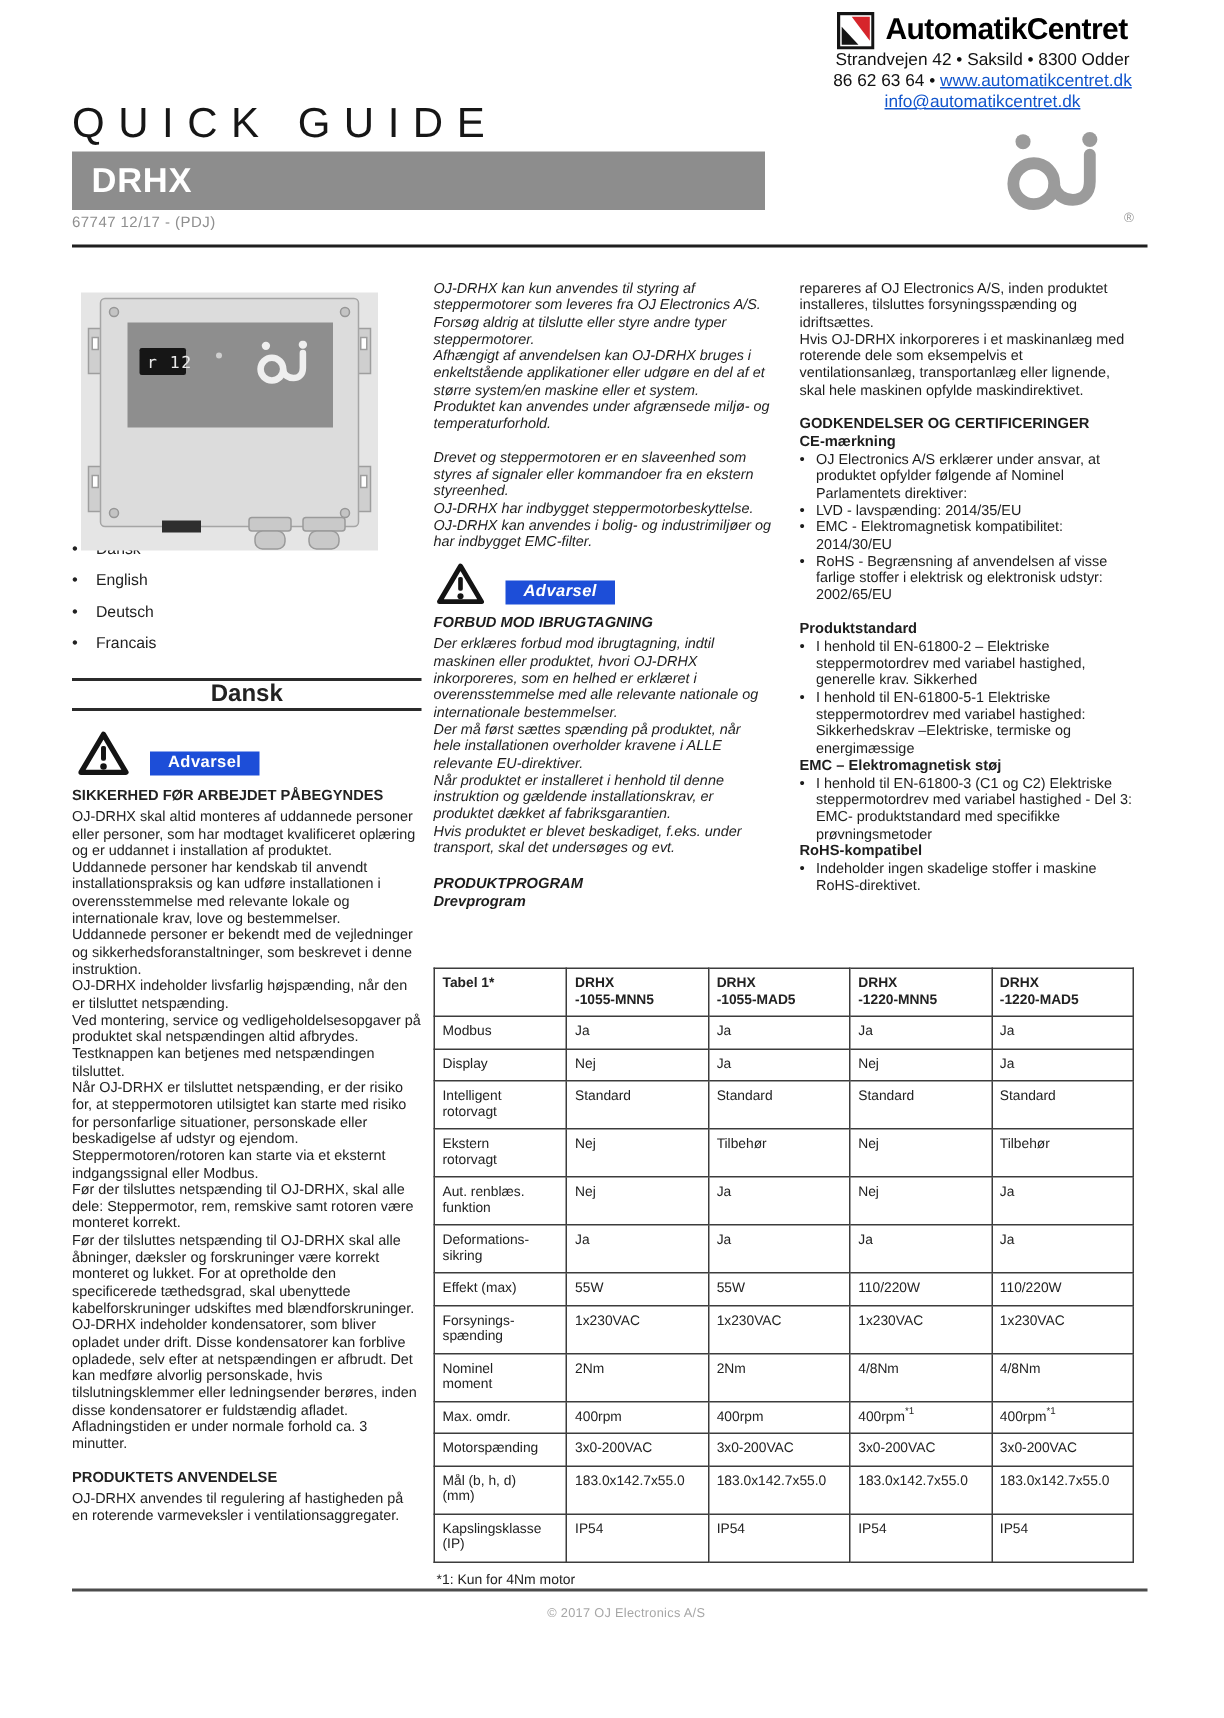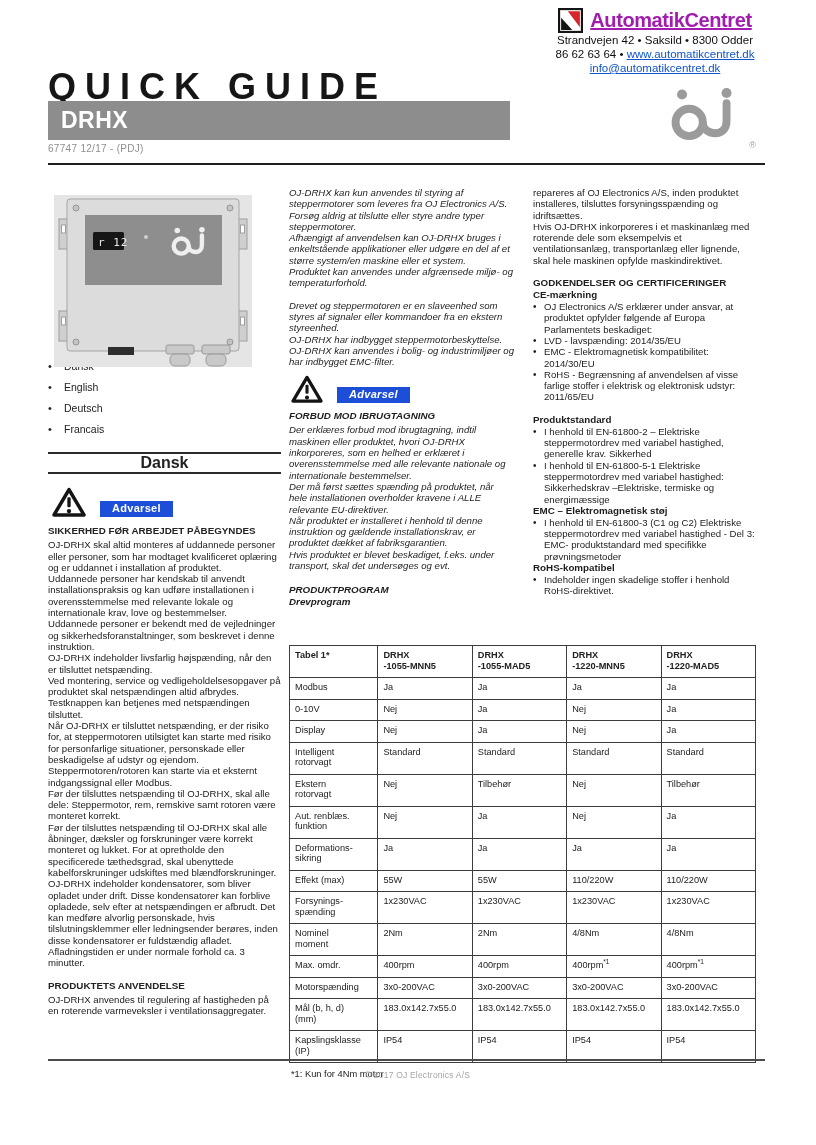--- a/index.html
+++ b/index.html
@@ -9,25 +9,25 @@
   *{margin:0;padding:0;box-sizing:border-box;}
   html,body{background:#fff;}
   .page{
     position:relative;width:816px;height:1145px;background:#fff;overflow:hidden;
     font-family:"Liberation Sans","DejaVu Sans",sans-serif;color:var(--ink);
   }
   
   .hdr{position:absolute;left:505px;top:8px;width:300px;text-align:center;}
   .brand{display:flex;align-items:center;justify-content:center;gap:7px;}
   .brand-logo{width:25px;height:25px;display:inline-block;}
-  .brand-name{font-size:20px;font-weight:bold;letter-spacing:-0.4px;color:#a21caf;text-decoration:underline;}
+  .brand-name{font-size:20px;font-weight:bold;letter-spacing:-0.4px;color:#000000;}
   .hdr-line{font-size:11.5px;line-height:14px;color:#111;}
   .hdr .link{color:var(--link_blue);text-decoration:underline;cursor:pointer;}
   
-  .quick-guide{position:absolute;left:48px;top:66px;font-size:36px;font-weight:bold;letter-spacing:9px;color:#161616;}
+  .quick-guide{position:absolute;left:48px;top:66px;font-size:28px;font-weight:normal;letter-spacing:9px;color:#161616;}
   .banner{position:absolute;left:48px;top:101px;width:462px;height:39px;background:var(--banner_gray);}
   .banner-text{color:#fff;font-size:23px;font-weight:bold;line-height:39px;padding-left:13px;letter-spacing:.5px;}
   .oj-logo{position:absolute;left:664px;top:88px;width:92px;height:62px;color:var(--oj_gray);}
   .oj-logo svg{width:82px;height:56px;display:block;}
   .oj-r{position:absolute;right:0;bottom:0;font-size:9px;color:var(--oj_gray);}
   .doc-number{position:absolute;left:48px;top:143px;font-size:10px;color:var(--text_gray);letter-spacing:.3px;}
   .rule-top{position:absolute;left:48px;top:163px;width:717px;height:2px;background:#1f1f1f;}
   
   .col{position:absolute;top:181px;padding-top:4px;font-size:9.6px;line-height:11.3px;color:#222;}
   .col-left{left:48px;width:233px;}
@@ -248,33 +248,33 @@
 
       <section class="col-rt">
         <p class="body">repareres af OJ Electronics A/S, inden produktet installeres, tilsluttes forsyningsspænding og idriftsættes.
 Hvis OJ-DRHX inkorporeres i et maskinanlæg med roterende dele som eksempelvis et ventilationsanlæg, transportanlæg eller lignende, skal hele maskinen opfylde maskindirektivet.</p>
 
         <h3 class="sec">GODKENDELSER OG CERTIFICERINGER</h3>
         <h3 class="sec tight">CE-mærkning</h3>
         <ul class="dots">
           <li>
               <span class="bullet">•</span>
-              <span class="btxt">OJ Electronics A/S erklærer under ansvar, at produktet opfylder følgende af Europa Parlamentets beskadiget:</span>
+              <span class="btxt">OJ Electronics A/S erklærer under ansvar, at produktet opfylder følgende af Nominel Parlamentets direktiver:</span>
             </li>
           <li>
               <span class="bullet">•</span>
               <span class="btxt">LVD - lavspænding: 2014/35/EU</span>
             </li>
           <li>
               <span class="bullet">•</span>
               <span class="btxt">EMC - Elektromagnetisk kompatibilitet: 2014/30/EU</span>
             </li>
           <li>
               <span class="bullet">•</span>
-              <span class="btxt">RoHS - Begrænsning af anvendelsen af visse farlige stoffer i elektrisk og elektronisk udstyr: 2011/65/EU</span>
+              <span class="btxt">RoHS - Begrænsning af anvendelsen af visse farlige stoffer i elektrisk og elektronisk udstyr: 2002/65/EU</span>
             </li>
         </ul>
 
         <h3 class="sec">Produktstandard</h3>
         <ul class="dots">
           <li>
               <span class="bullet">•</span>
               <span class="btxt">I henhold til EN-61800-2 – Elektriske steppermotordrev med variabel hastighed, generelle krav. Sikkerhed</span>
             </li>
           <li>
@@ -288,21 +288,21 @@
           <li>
               <span class="bullet">•</span>
               <span class="btxt">I henhold til EN-61800-3 (C1 og C2) Elektriske steppermotordrev med variabel hastighed - Del 3: EMC- produktstandard med specifikke prøvningsmetoder</span>
             </li>
         </ul>
 
         <h3 class="sec tight">RoHS-kompatibel</h3>
         <ul class="dots">
           <li>
               <span class="bullet">•</span>
-              <span class="btxt">Indeholder ingen skadelige stoffer i henhold RoHS-direktivet.</span>
+              <span class="btxt">Indeholder ingen skadelige stoffer i maskine RoHS-direktivet.</span>
             </li>
         </ul>
       </section>
     </div>
 
     <div class="tbl-block">
       <table class="product">
         <colgroup>
             <col class="c0">
             <col class="cn">
@@ -325,27 +325,20 @@
           </thead>
         <tbody>
             <tr>
               <td>Modbus</td>
               <td>Ja</td>
               <td>Ja</td>
               <td>Ja</td>
               <td>Ja</td>
             </tr>
             <tr>
-              <td>0-10V</td>
-              <td>Nej</td>
-              <td>Ja</td>
-              <td>Nej</td>
-              <td>Ja</td>
-            </tr>
-            <tr>
               <td>Display</td>
               <td>Nej</td>
               <td>Ja</td>
               <td>Nej</td>
               <td>Ja</td>
             </tr>
             <tr>
               <td>Intelligent
 rotorvagt</td>
               <td>Standard</td>

